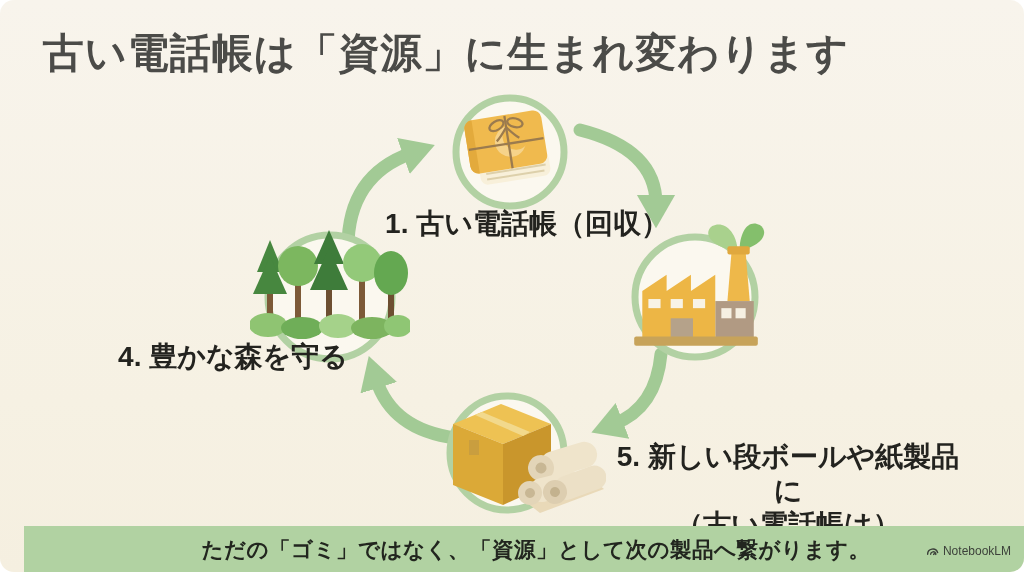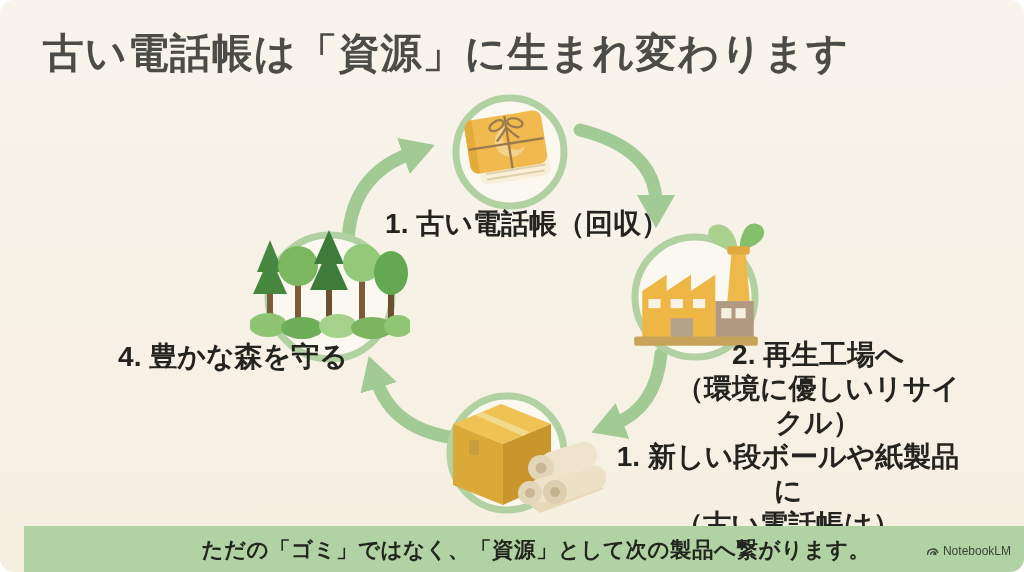--- a/index.html
+++ b/index.html
@@ -177,26 +177,22 @@
     <ellipse cx="18" cy="99" rx="19" ry="12" fill="#8fc472"></ellipse>
     <ellipse cx="52" cy="102" rx="21" ry="11" fill="#6fae58"></ellipse>
     <ellipse cx="88" cy="100" rx="19" ry="12" fill="#a5d28a"></ellipse>
     <ellipse cx="122" cy="102" rx="21" ry="11" fill="#7db45f"></ellipse>
     <ellipse cx="148" cy="100" rx="14" ry="11" fill="#8fc674"></ellipse>
   </svg>
 
   <div class="step-label label-1">
     <div>1. 古い電話帳（回収）</div>
   </div>
-  <div class="step-label label-2">
-    <div>2. 再生工場へ</div>
-    <div>（環境に優しいリサイクル）</div>
-  </div>
   <div class="step-label label-3">
-    <div>1. 新しい段ボールや紙製品に</div>
+    <div>5. 新しい段ボールや紙製品に</div>
     <div>（古い電話帳は）</div>
   </div>
   <div class="step-label label-4">
     <div>4. 豊かな森を守る</div>
   </div>
 
   <div class="footer-banner">
     <div class="footer-message">ただの「ゴミ」ではなく、「資源」として次の製品へ繋がります。</div>
   </div>
 

